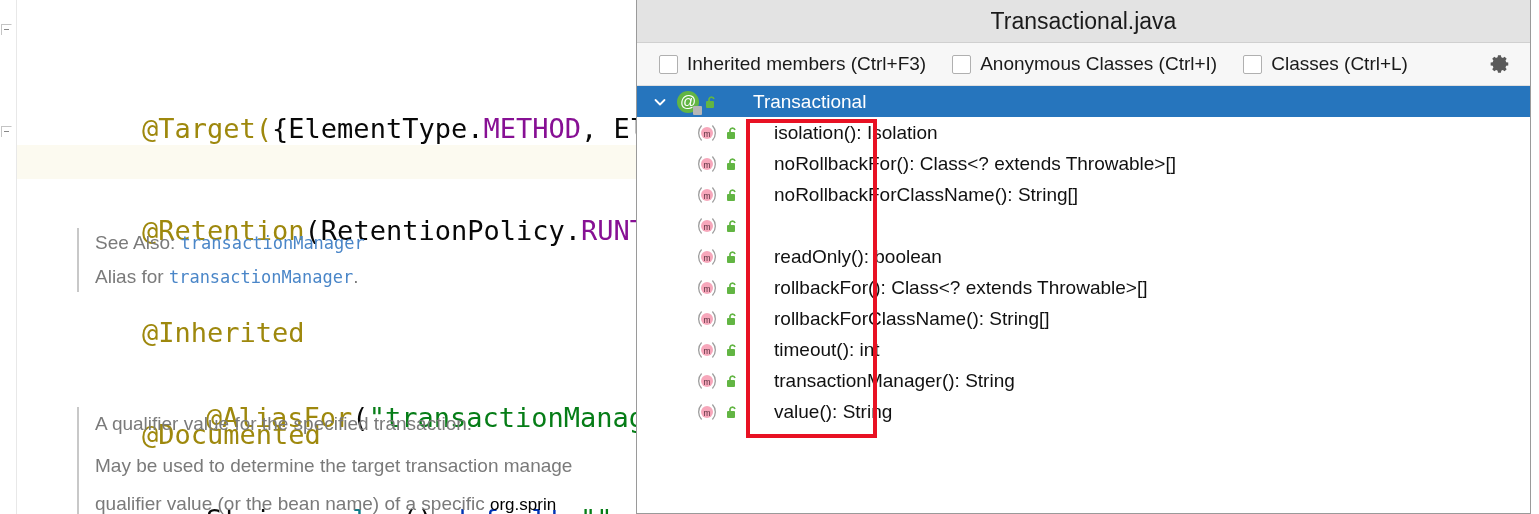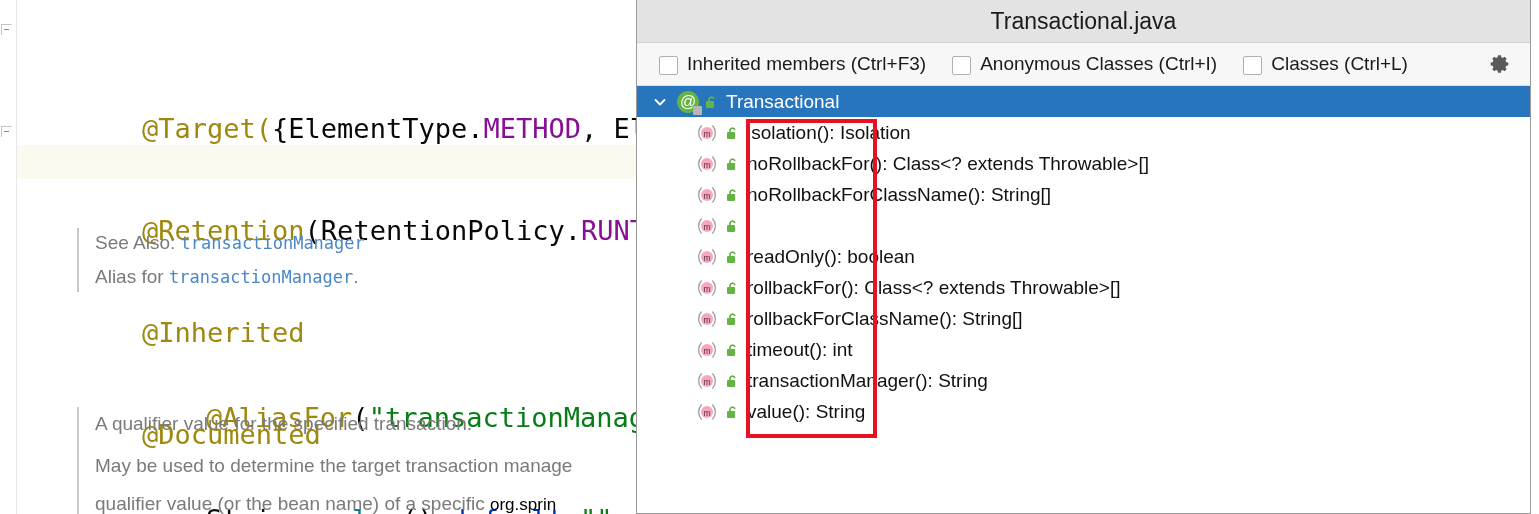--- a/index.html
+++ b/index.html
@@ -127,21 +127,21 @@
     height: 43px;
     background: #f7f7f7;
     border-bottom: 1px solid #e0e0e0;
     display: flex;
     align-items: center;
     padding: 0 10px 0 22px;
     box-sizing: border-box;
   }
   .cbx-wrap {
     display: flex;
-    align-items: flex-end;
+    align-items: center;
     margin-right: 26px;
     cursor: default;
   }
   .cbx {
     width: 19px; height: 19px;
     border: 1px solid #b0b0b0;
     border-radius: 2px;
     background: #ffffff;
     box-sizing: border-box;
     margin-right: 9px;
@@ -207,20 +207,21 @@
   .icon-lock {
     width: 18px; height: 18px;
     flex: none;
     margin-right: 6px;
     display: flex; align-items: center; justify-content: center;
   }
   .tree-label {
     font-size: 19px;
     color: #111111;
     white-space: nowrap;
+    margin-left: 27px;
   }
 
   
   .annot-rect {
     position: absolute;
     border: 4px solid #e81123;
     box-sizing: border-box;
     pointer-events: none;
   }
 </style>

